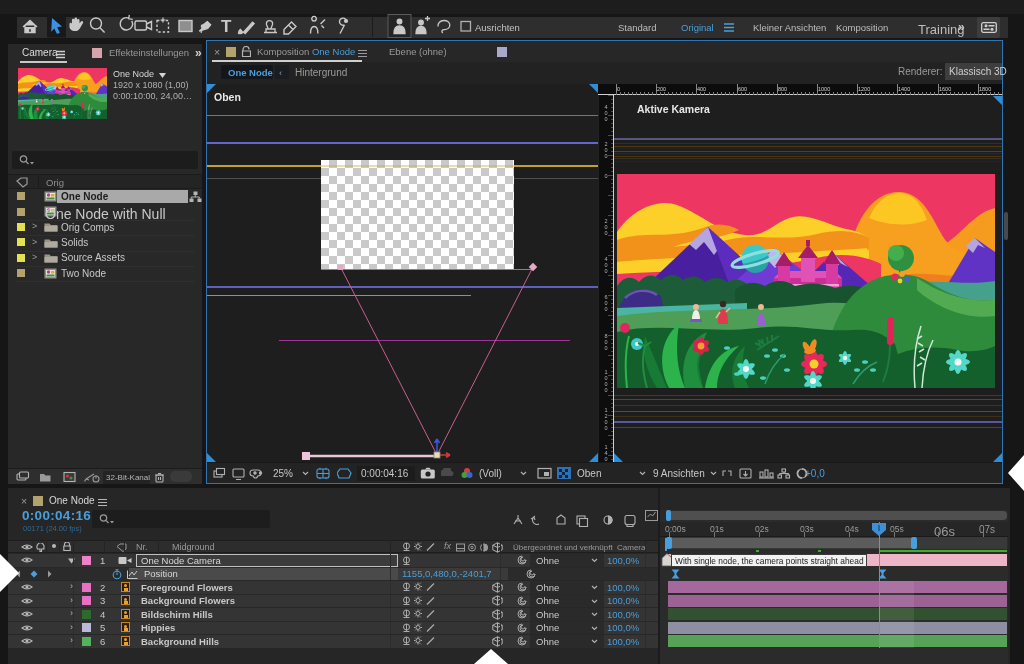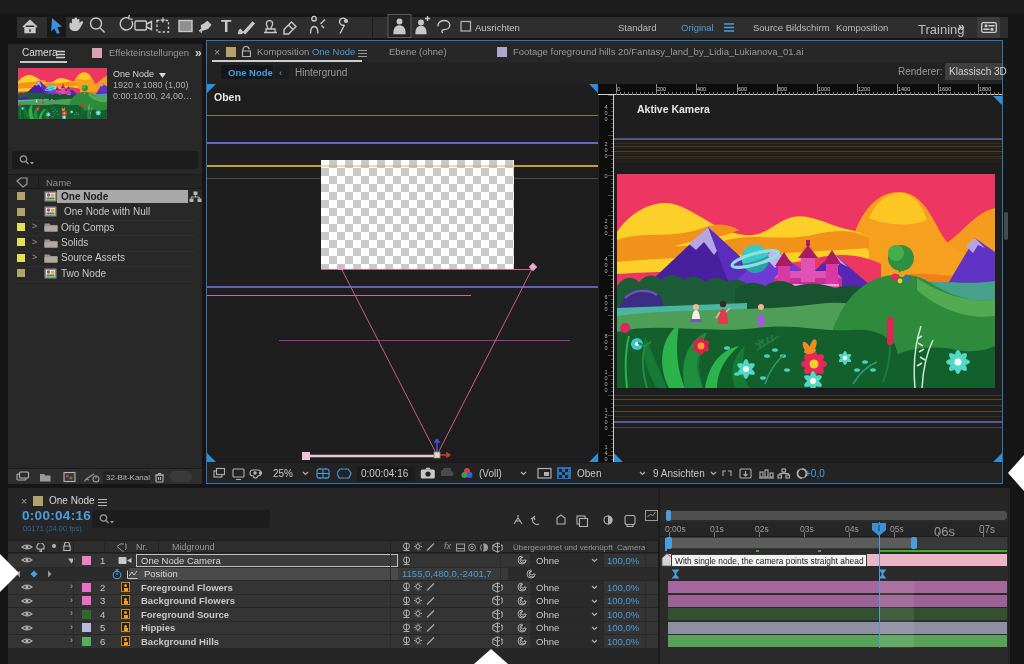--- a/index.html
+++ b/index.html
@@ -253,21 +253,21 @@
  <rect x="444" y="8.5" width="9.5" height="9.5" fill="none" stroke="#b0b0b0" stroke-width="1.3"></rect>
 </svg>
 <div class="txt" style="left:458px;top:4.5px;color:#c4c4c4;font-size:9.5px;">Ausrichten</div>
 <div class="txt" style="left:601px;top:4.5px;color:#bdbdbd;font-size:9.5px;">Standard</div>
 <div class="txt" style="left:664px;top:4.5px;color:#4a9edb;font-size:9.5px;">Original</div>
 <svg class="abs" style="left:706px;top:5px;" width="12" height="11">
         <g stroke="#4a9edb" stroke-width="1.4">
           <path d="M1,2 h10 M1,5.5 h10 M1,9 h10"></path>
         </g>
       </svg>
-<div class="txt" style="left:736px;top:4.5px;color:#bdbdbd;font-size:9.5px;">Source Bildschirm</div>
+<div class="txt" style="left:736px;top:4.5px;color:#bdbdbd;font-size:9.5px;">Kleiner Ansichten</div>
 <div class="txt" style="left:819px;top:4.5px;color:#bdbdbd;font-size:9.5px;">Komposition</div>
 <div class="txt" style="left:901px;top:4.5px;color:#bdbdbd;font-size:13px;">Training</div>
 <div class="txt" style="left:941px;top:3px;color:#c4c4c4;font-size:12px;font-weight:bold;">»</div>
 <div class="abs" style="left:960px;top:0px;width:23px;height:21px;background:#3d3d3d;border-radius:2px;"></div>
 <svg class="abs" style="left:963.5px;top:5px;" width="16" height="11">
         <g fill="#cfcfcf">
           <rect x="0.7" y="0.7" width="14.6" height="9.6" rx="1.5" fill="none" stroke="#cfcfcf" stroke-width="1.3"></rect>
           <circle cx="5" cy="3.8" r="1.5"></circle>
           <rect x="7.5" y="3" width="6" height="1.5"></rect>
           <circle cx="11" cy="7.2" r="1.5"></circle>
@@ -304,21 +304,21 @@
  <svg class="abs" style="left:11px;top:111px;" width="16" height="11">
         <circle cx="4.5" cy="4" r="3.2" fill="none" stroke="#9a9a9a" stroke-width="1.2"></circle>
         <path d="M7,6.5 l2.5,2.5" stroke="#9a9a9a" stroke-width="1.2"></path>
         <path d="M11,7 l4,0 l-2,2.5 Z" fill="#9a9a9a"></path>
       </svg>
 
  <div class="abs" style="left:0;top:130px;width:194px;height:15px;background:#242424;border-top:1px solid #1b1b1b;border-bottom:1px solid #1b1b1b;"></div>
  <svg class="abs" style="left:8px;top:132.5px;" width="13" height="11">
         <path d="M1,4 l4,-3 h6 v6 l-4,3 l-6,-6 Z" fill="none" stroke="#9a9a9a" stroke-width="1.2"></path>
       </svg>
- <div class="txt" style="left:38px;top:132.5px;color:#909090;font-size:9.5px;">Name</div>
+ <div class="txt" style="left:38px;top:132.5px;color:#909090;font-size:9.5px;">Orig</div>
  <div class="abs" style="left:30px;top:130px;width:1px;height:15px;background:#1b1b1b;"></div>
 
  <div id="prows" class="abs" style="left:0;top:145px;width:194px;height:95px;">
         <div class="abs" style="left:49px;top:0.8px;width:131px;height:13px;background:#a9a9a9;"></div>
         <div class="abs" style="left:9px;top:3.2px;width:8px;height:8px;background:#b3a26b;"></div>
         <svg class="abs" style="left:36px;top:2.0px;" width="13" height="11">
           <rect x="0.5" y="0.5" width="12" height="10" fill="#8f8f8f"></rect>
           <rect x="2" y="2" width="9" height="7" fill="#e8e4da"></rect>
           <circle cx="4.5" cy="4" r="1.7" fill="#c03a8a"></circle>
           <rect x="2.5" y="6.5" width="8" height="2" fill="#3f8f3f"></rect>
@@ -326,21 +326,21 @@
         </svg>
         <div class="txt" style="left:53px;top:1.8px;color:#1c1c1c;font-weight:bold;font-size:10px;">One Node</div>
         <div class="abs" style="left:9px;top:18.6px;width:8px;height:8px;background:#b3a26b;"></div>
         <svg class="abs" style="left:36px;top:17.4px;" width="13" height="11">
           <rect x="0.5" y="0.5" width="12" height="10" fill="#8f8f8f"></rect>
           <rect x="2" y="2" width="9" height="7" fill="#e8e4da"></rect>
           <circle cx="4.5" cy="4" r="1.7" fill="#c03a8a"></circle>
           <rect x="2.5" y="6.5" width="8" height="2" fill="#3f8f3f"></rect>
           <rect x="7" y="3" width="3.4" height="2.6" fill="#d8b030"></rect>
         </svg>
-        <div class="txt" style="left:56px;top:17.2px;color:#c8c8c8;font-size:10px;">One Node with Null</div>
+        <div class="txt" style="left:37px;top:17.2px;color:#c8c8c8;font-size:14px;">One Node with Null</div>
         <div class="abs" style="left:8px;top:30.8px;width:178px;height:1px;background:#2f2f2f;"></div>
         <div class="abs" style="left:9px;top:34.0px;width:8px;height:8px;background:#e3e052;"></div>
         <div class="abs txt" style="left:24px;top:32.3px;color:#9a9a9a;font-size:9px;">&gt;</div>
         <svg class="abs" style="left:36px;top:33.2px;" width="14" height="10">
           <path d="M0.5,1.5 h5 l1.3,1.6 h6.7 v6.4 h-13 Z" fill="#9b9388"></path>
           <rect x="0.5" y="4" width="13" height="5.5" fill="#b0a99d"></rect>
         </svg>
         <div class="txt" style="left:53px;top:32.6px;color:#c8c8c8;font-size:10px;">Orig Comps</div>
         <div class="abs" style="left:8px;top:46.2px;width:178px;height:1px;background:#2f2f2f;"></div>
         <div class="abs" style="left:9px;top:49.4px;width:8px;height:8px;background:#e3e052;"></div>
@@ -415,21 +415,20 @@
       </svg>
  <div class="txt" style="left:50px;top:5px;color:#9a9a9a;font-size:9.5px;">Komposition <span class="blue">One Node</span></div>
  <svg class="abs" style="left:150px;top:8px;" width="11" height="10">
         <g stroke="#9a9a9a" stroke-width="1.2">
           <path d="M1,1.5 h9 M1,4.5 h9 M1,7.5 h9"></path>
         </g>
       </svg>
  <div class="abs" style="left:5px;top:19px;width:150px;height:2px;background:#cfcfcf;"></div>
  <div class="txt" style="left:182px;top:5px;color:#9a9a9a;font-size:9.5px;">Ebene (ohne)</div>
  <div class="abs" style="left:290px;top:6px;width:10px;height:10px;background:#a9a9c9;"></div>
- <div class="txt" style="left:306px;top:5px;color:#9a9a9a;font-size:9.5px;">Footage foreground hills 20/Fantasy_land_by_Lidia_Lukianova_01.ai</div>
 
  <div class="abs" style="left:14px;top:24px;width:52px;height:14px;background:#13171c;border-radius:2px;"></div>
  <div class="txt" style="left:21px;top:26px;color:#4a9edb;font-weight:bold;font-size:9.5px;">One Node</div>
  <div class="abs" style="left:68px;top:24px;width:14px;height:14px;background:#191c20;border-radius:2px;"></div>
  <div class="txt" style="left:72px;top:25.5px;color:#9a9a9a;font-size:9.5px;">‹</div>
  <div class="txt" style="left:88px;top:26px;color:#9a9a9a;">Hintergrund</div>
  <div class="txt" style="left:691px;top:25px;color:#9a9a9a;">Renderer:</div>
  <div class="abs" style="left:738px;top:22px;width:57px;height:17px;background:#3e3e3e;"></div>
  <div class="txt" style="left:742px;top:25px;color:#cfcfcf;">Klassisch 3D</div>
 
@@ -986,21 +985,21 @@
           <path d="M1,4 Q6,0 11,4 Q6,8 1,4 Z" fill="none" stroke="#b8b8b8" stroke-width="1.1"></path>
           <circle cx="6" cy="4" r="1.6" fill="#b8b8b8"></circle>
         </svg>
         <div class="txt" style="left:62px;top:120.0px;color:#b8b8b8;font-size:9px;">›</div>
         <div class="abs" style="left:74px;top:121.5px;width:9px;height:9px;background:#2d6b2d;"></div>
         <div class="txt" style="left:92px;top:120.5px;color:#c8c8c8;font-size:9.5px;">4</div>
         <div class="abs" style="left:113px;top:120.5px;width:9px;height:10px;background:#2d1d10;border:1px solid #c8861e;">
           <div class="abs" style="left:2px;top:1.5px;width:3px;height:3px;background:#e8a030;border-radius:50%;"></div>
           <div class="abs" style="left:1.5px;top:5px;width:4.5px;height:3px;background:#e8a030;"></div>
         </div>
-        <div class="txt" style="left:133px;top:120.5px;color:#c8c8c8;font-size:9.5px;font-weight:bold;">Foreground Source</div>
+        <div class="txt" style="left:133px;top:120.5px;color:#c8c8c8;font-size:9.5px;font-weight:bold;">Bildschirm Hills</div>
         <svg class="abs" style="left:394px;top:121.0px;" width="40" height="10">
           <g stroke="#aaaaaa" fill="none" stroke-width="1">
             <circle cx="4.5" cy="4" r="3"></circle>
             <path d="M4.5,1 v8 M1.5,8.5 h6"></path>
             <circle cx="16" cy="4.5" r="2"></circle>
             <path d="M16,0.5 v1.5 M16,7 v1.5 M12,4.5 h1.5 M18.5,4.5 h1.5 M13.2,1.7 l1,1 M17.8,7.3 l1,1 M13.2,7.3 l1,-1 M17.8,1.7 l1,-1"></path>
             <path d="M25,8.5 L32,1.5" stroke-width="1.2"></path>
           </g>
         </svg>
         <svg class="abs" style="left:484px;top:120.5px;" width="11" height="11">

